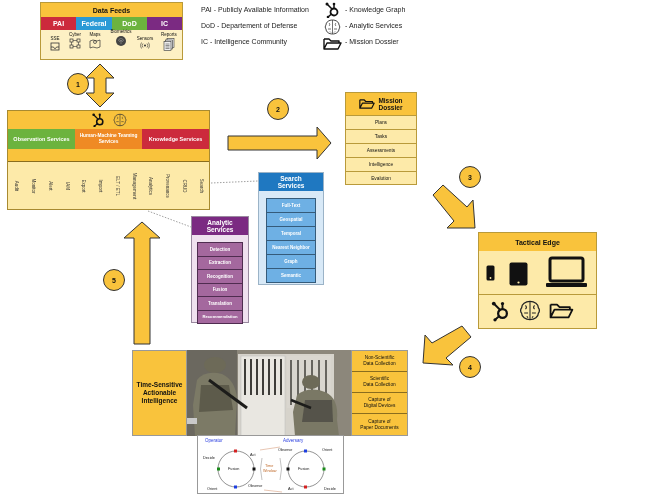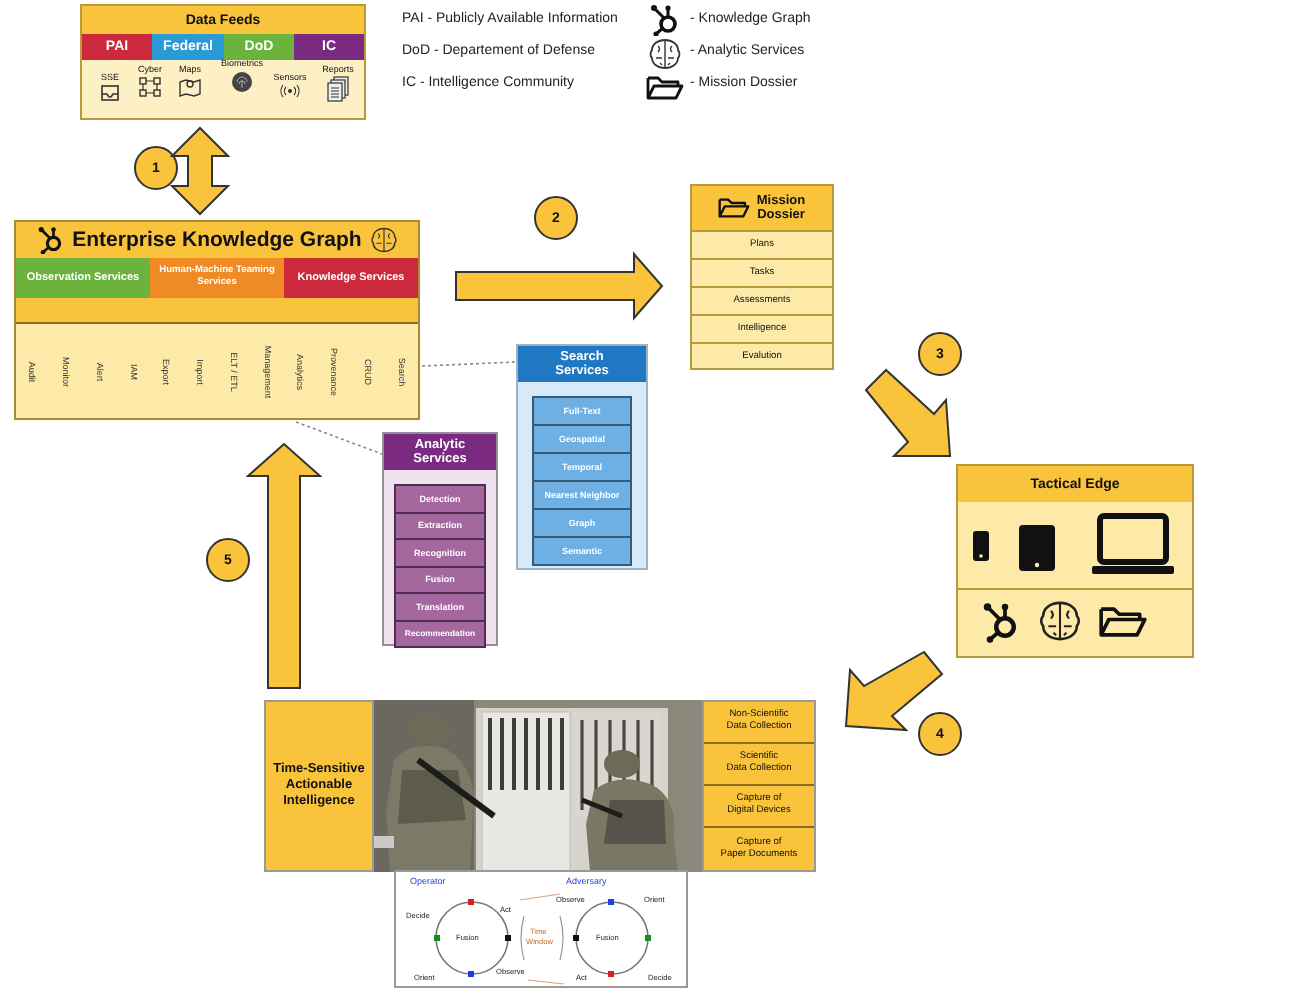--- a/index.html
+++ b/index.html
@@ -173,21 +173,20 @@
 
 <div id="ekg" class="abs">
   <div id="ekg-title" class="abs center">
     <svg width="14" height="14" viewBox="0 0 16 16" style="margin-right:4px">
       <circle cx="10" cy="10" r="3.5" fill="none" stroke="#111" stroke-width="1.8"></circle>
       <path d="M3 2l5 5M10 2v4.5M4 15l3.5-3" stroke="#111" stroke-width="1.5"></path>
       <circle cx="3" cy="2" r="1.5" fill="#111"></circle>
         <circle cx="10" cy="2" r="1.3" fill="#111"></circle>
         <circle cx="4" cy="15" r="1.3" fill="#111"></circle>
     </svg>
-    <span>Enterprise Knowledge Graph</span>
     <svg width="14" height="14" viewBox="0 0 17 16" style="margin-left:4px">
       <path d="M8.5 1C5 1 2 3 2 6c-1 1-1 3 0 4 0 3 3 5 6.5 5S15 13 15 10c1-1 1-3 0-4 0-3-3-5-6.5-5z" fill="none" stroke="#333" stroke-width="0.9"></path>
       <path d="M8.5 1v14M5 4c1 1 1 2 0 3M12 4c-1 1-1 2 0 3M4 10h3M10 10h3" stroke="#333" stroke-width="0.7" fill="none"></path>
     </svg>
   </div>
   <div class="abs ekg-svc center" style="left:0;width:67px;background:#6cb33e">Observation Services</div>
   <div class="abs ekg-svc center" style="left:67px;width:67px;background:#ef8a24;font-size:4.8px">Human-Machine Teaming Services</div>
   <div class="abs ekg-svc center" style="left:134px;width:67px;background:#cc2a3c">Knowledge Services</div>
   <div id="ekg-band" class="abs"></div>
   <div class="ekg-col" style="left:0">

